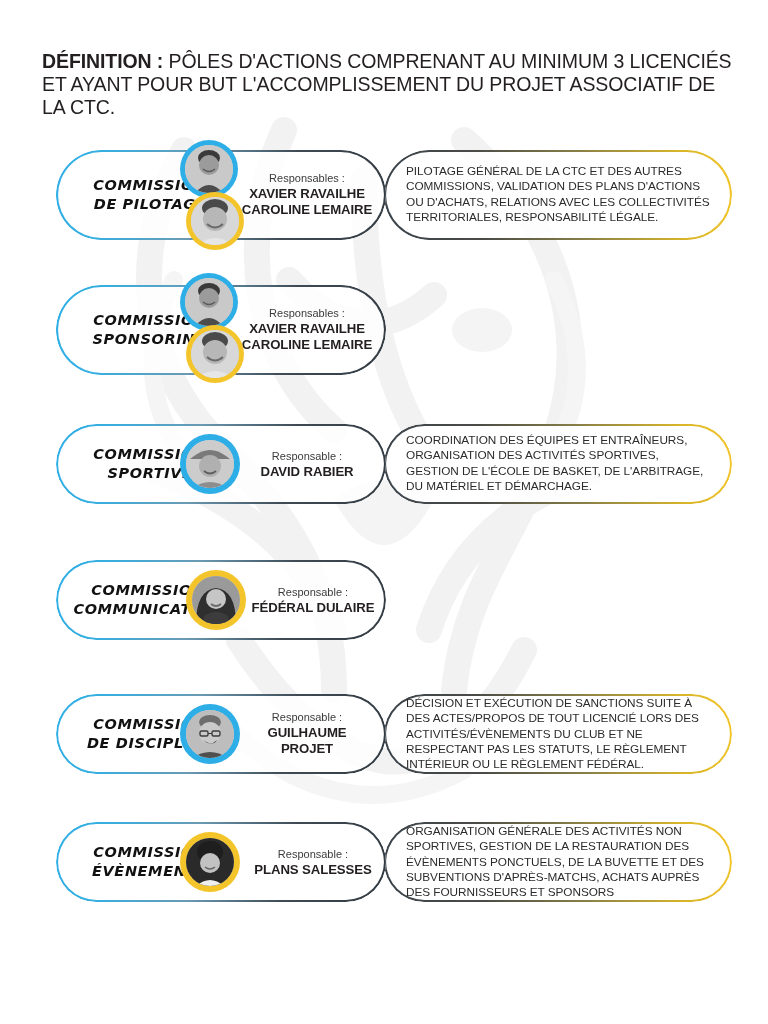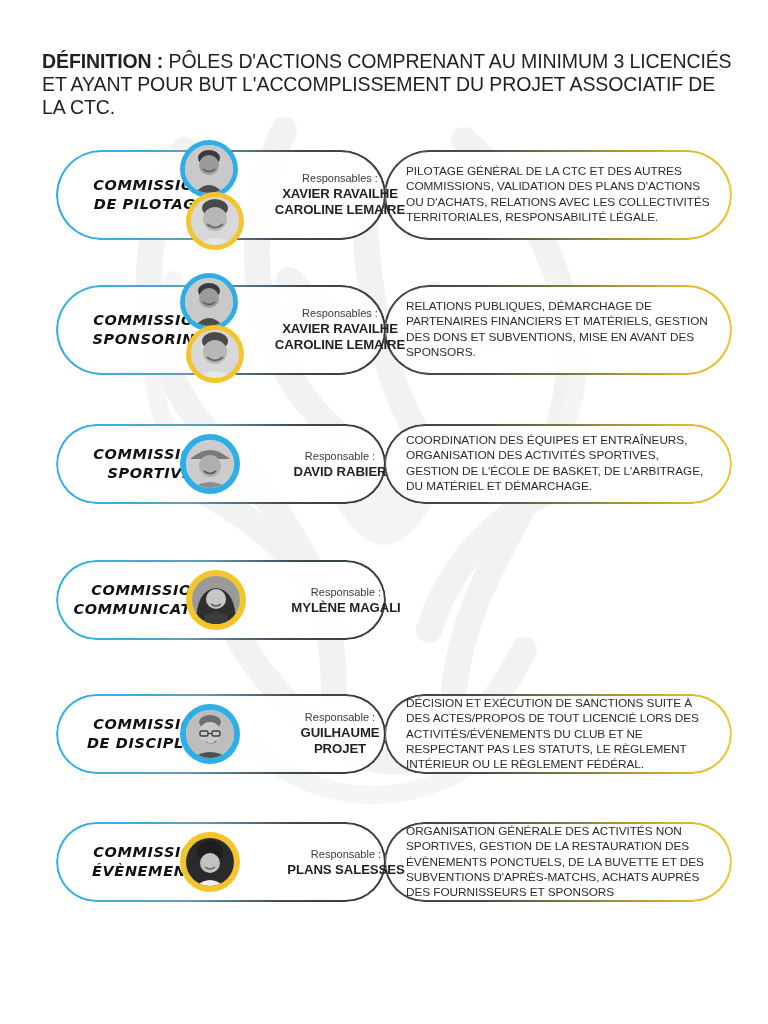--- a/index.html
+++ b/index.html
@@ -100,21 +100,20 @@
   }
 
   
   .resp {
     position:absolute;
     left:178px; top:50%;
     transform:translateY(-50%);
     width:146px;
     text-align:center;
     color:#231f20;
-    margin-left:33px;
   }
   .resp-label { font-size:11px; line-height:1.35; font-weight:normal; color:#3b3b3b; }
   .resp-names { font-size:13.2px; line-height:1.22; font-weight:bold; letter-spacing:-0.1px; }
 
   
   .avatars { position:absolute; z-index:5; }
   .avatar {
     position:absolute;
     border-radius:50%;
     overflow:hidden;
@@ -207,23 +206,20 @@
               <circle cx="24" cy="22" r="12" fill="#b7b7b7"></circle>
               <path d="M16 27 q8 7 16 0" stroke="#6a6a6a" fill="none" stroke-width="2"></path>
               <path d="M6 48 q18 -14 36 0 Z" fill="#e6e6e6"></path>
             </svg>
         </div>
       </div>
     </div>
   </div>
 
   <div class="row" style="top:285px;height:90px">
-    <div class="right-pill">
-      <div class="desc">RELATIONS PUBLIQUES, DÉMARCHAGE DE PARTENAIRES FINANCIERS ET MATÉRIELS, GESTION DES DONS ET SUBVENTIONS, MISE EN AVANT DES SPONSORS.</div>
-    </div>
     <div class="left-pill">
       <div class="commission-name">
         <div>COMMISSION</div>
         <div>SPONSORING</div>
       </div>
       <div class="resp">
         <div class="resp-label">Responsables :</div>
         <div class="resp-names">XAVIER RAVAILHE</div>
         <div class="resp-names">CAROLINE LEMAIRE</div>
       </div>
@@ -284,21 +280,21 @@
   </div>
 
   <div class="row" style="top:560px;height:80px">
     <div class="left-pill">
       <div class="commission-name" style="left:6px;width:172px">
         <div>COMMISSION</div>
         <div>COMMUNICATION</div>
       </div>
       <div class="resp" style="left:186px;width:142px">
         <div class="resp-label">Responsable :</div>
-        <div class="resp-names">MYLÈNE MAGALI</div>
+        <div class="resp-names">FÉDÉRAL DULAIRE</div>
       </div>
     </div>
     <div class="avatars" style="left:186px;top:10px;width:60px;height:60px">
       <div class="avatar" style="left:0;top:0;width:60px;height:60px;background:#F4C52A">
         <div class="photo" style="inset:6px">
           <svg width="48" height="48" viewBox="0 0 48 48">
               <rect width="48" height="48" fill="#9a9a9a"></rect>
               <path d="M4 48 q0 -34 20 -36 q20 2 20 36 Z" fill="#2f2f2f"></path>
               <circle cx="24" cy="23" r="10" fill="#c6c6c6"></circle>
               <path d="M19 28 q5 4 10 0" stroke="#6a6a6a" fill="none" stroke-width="1.8"></path>

